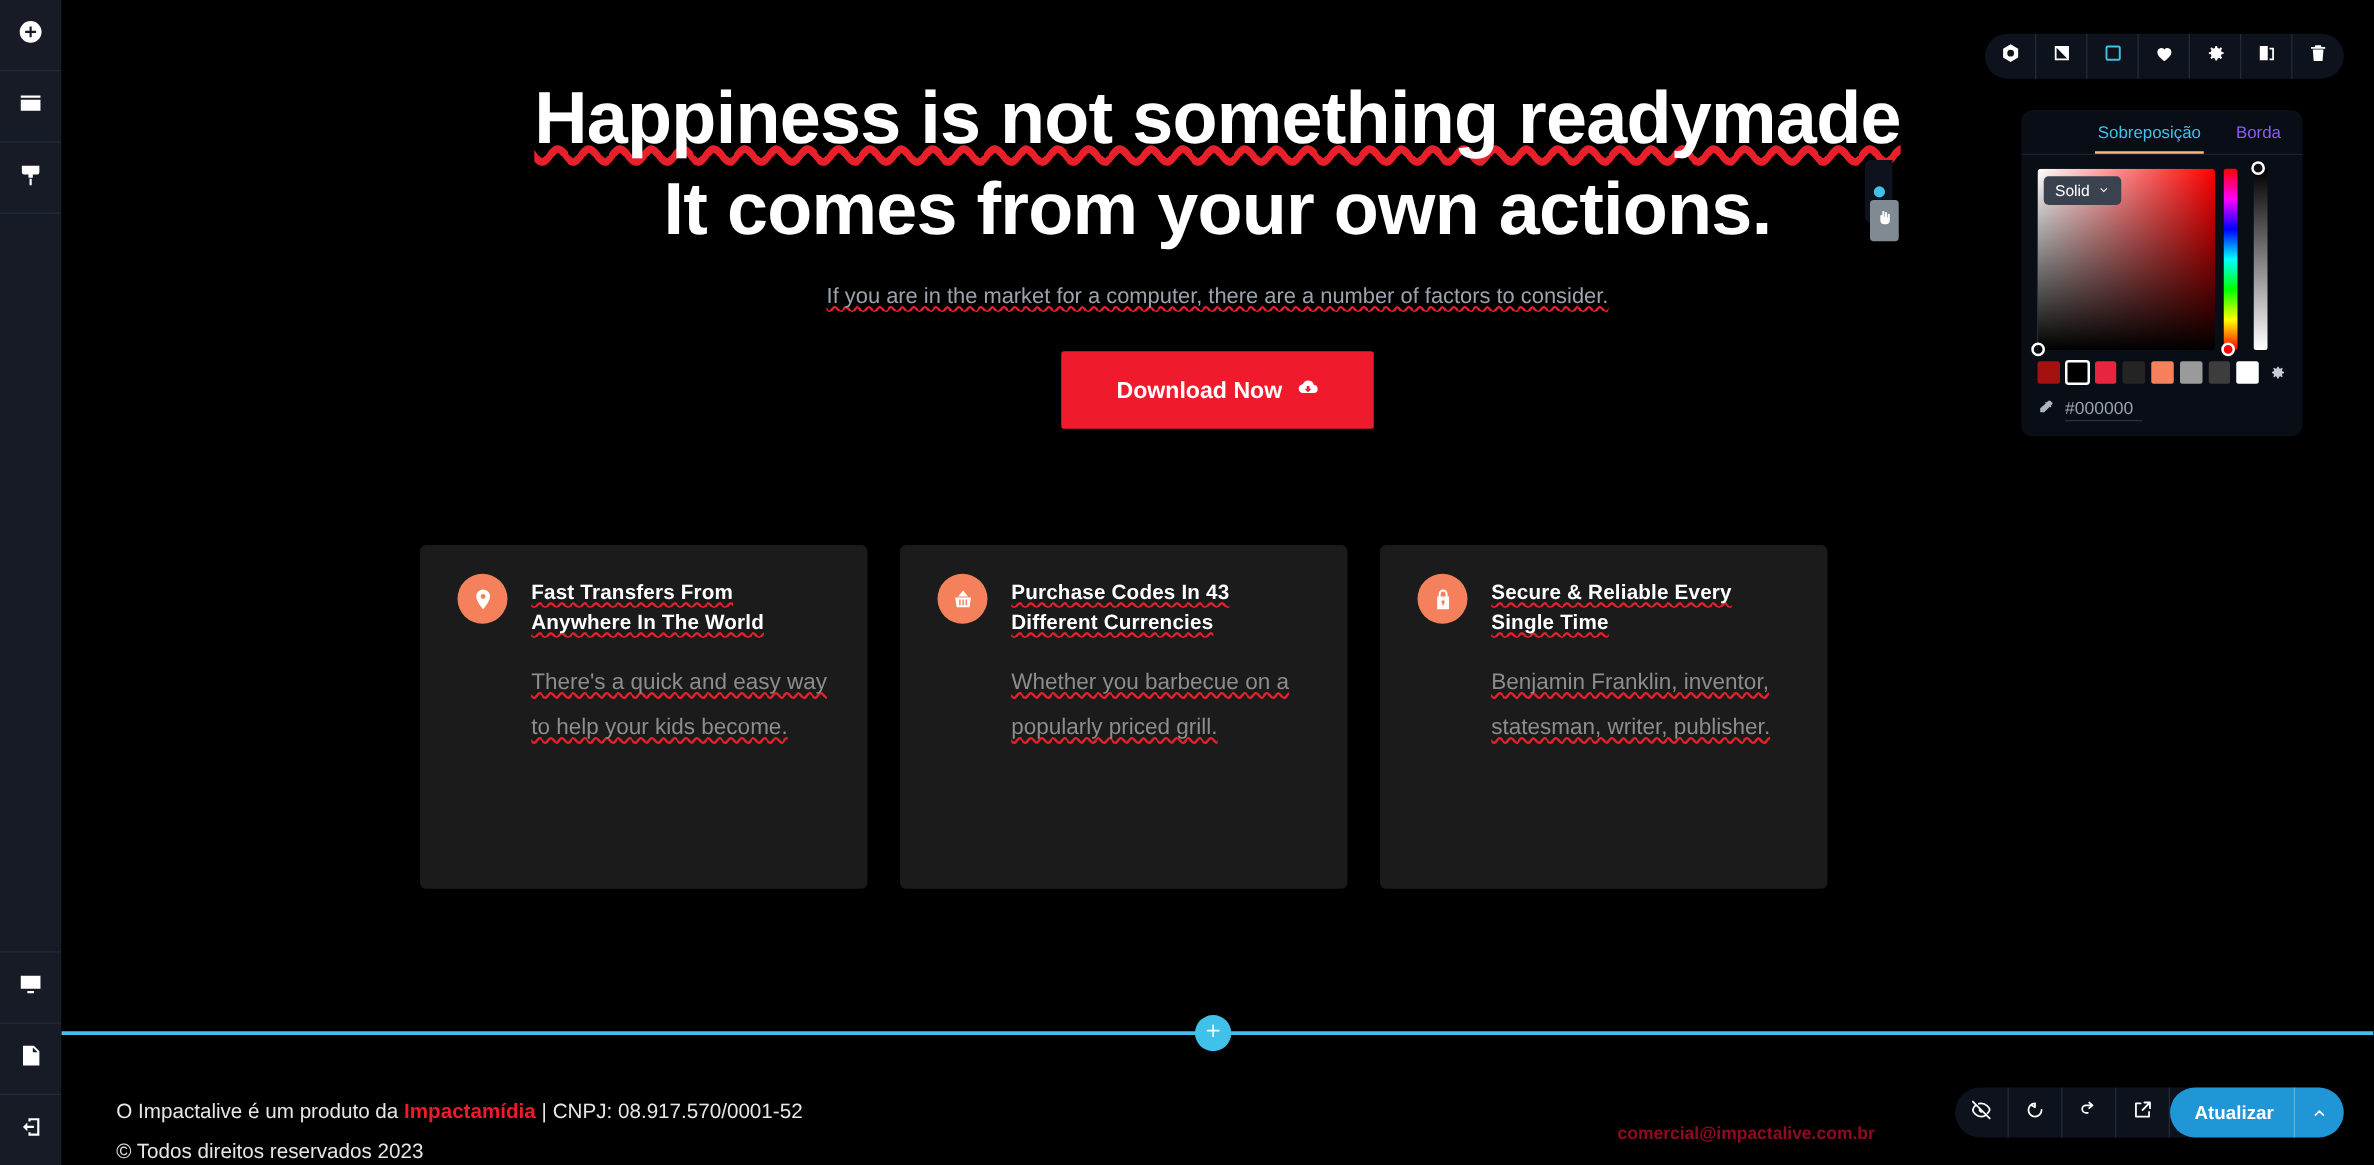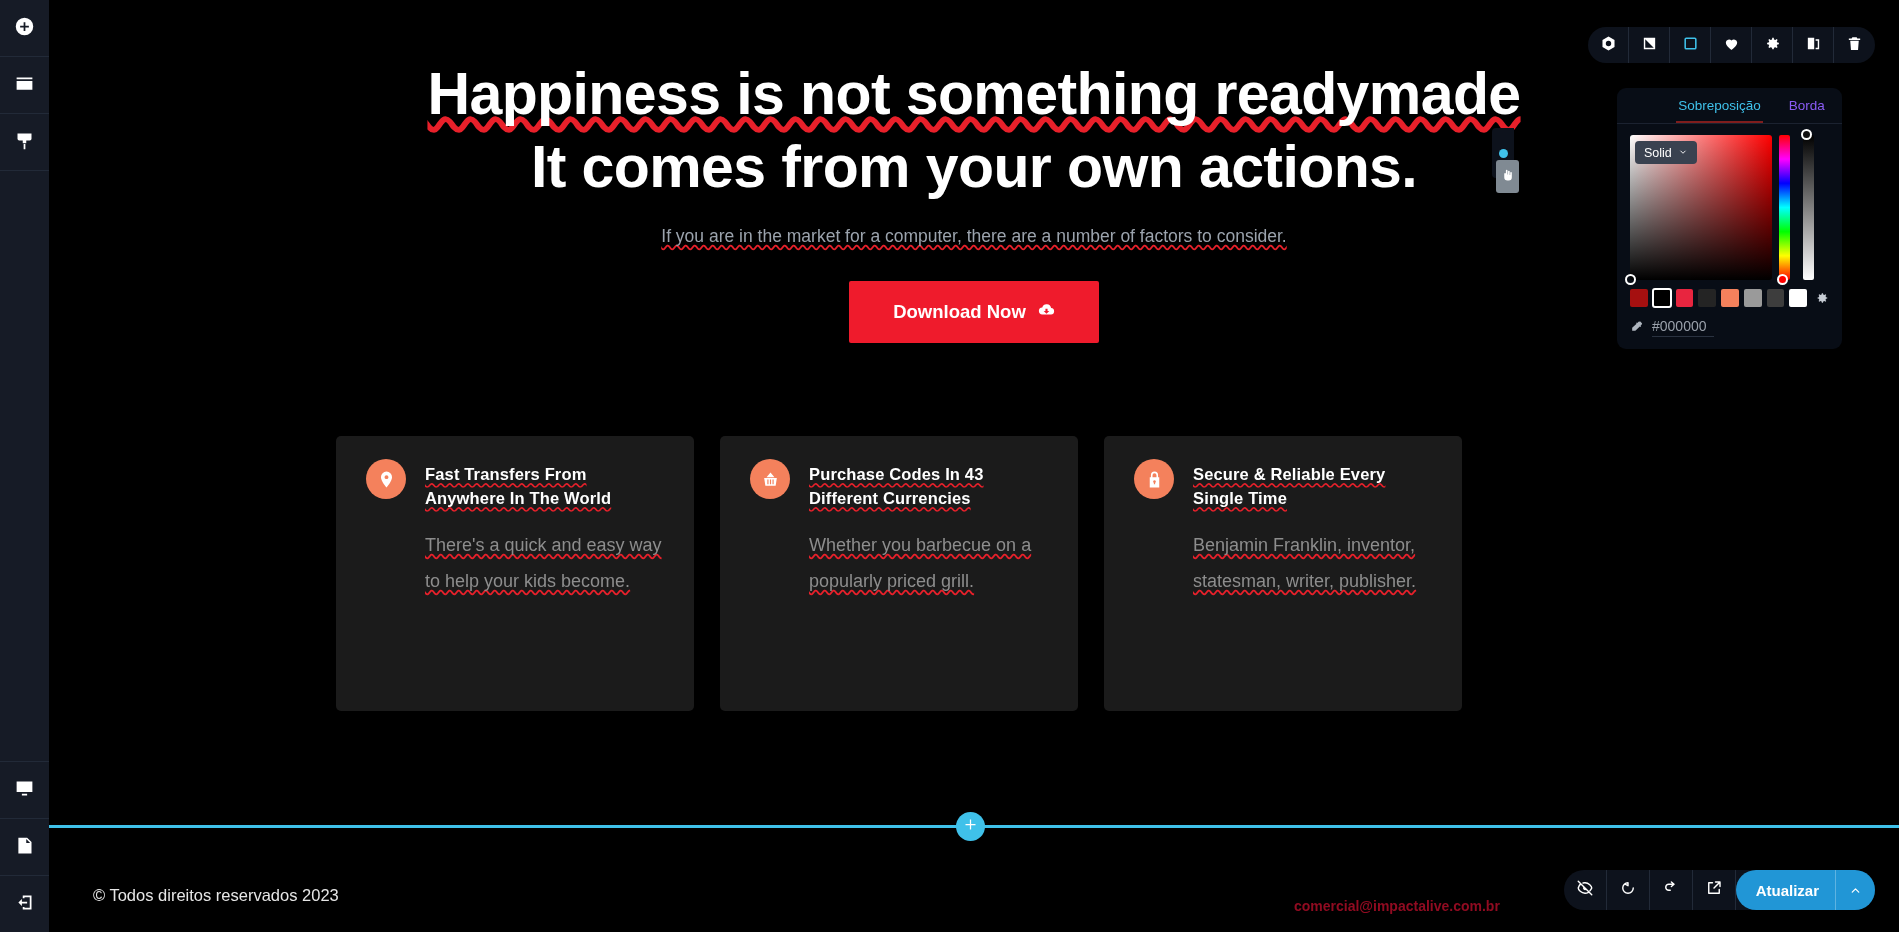--- a/index.html
+++ b/index.html
@@ -119,21 +119,21 @@
     background: #080d16; border-radius: 9px; z-index: 60;
     box-shadow: 0 4px 22px rgba(0,0,0,.6);
   }
   .picker-tabs {
     display: flex; justify-content: center; gap: 24px;
     border-bottom: 1px solid #1b2230; padding: 10px 0 0 0;
   }
   .ptab {
     font-size: 13.5px; color: #8b5cf6; padding: 0 2px 8px 2px; cursor: pointer;
   }
-  .ptab.active { color: #3fc1ea; border-bottom: 2px solid #7f1d1d; margin-left: 44px; }
+  .ptab.active { color: #3fc1ea; border-bottom: 2px solid #fdba74; margin-left: 44px; }
   .picker-body { padding: 11px 13px 12px 13px; }
   .sv-row { display: flex; gap: 7px; align-items: flex-start; }
   .sv-area {
     position: relative; width: 142px; height: 145px; border-radius: 3px;
     background:
       linear-gradient(to top, #000, rgba(0,0,0,0)),
       linear-gradient(to right, #fff, #ff0000);
   }
   .solid-pill {
     position: absolute; left: 5px; top: 6px; height: 23px; padding: 0 9px;
@@ -338,20 +338,23 @@
     <div class="divider"></div>
     <div class="add-section-btn">
       <span>
         <svg viewBox="0 0 24 24">
             <path d="M11 4h2v7h7v2h-7v7h-2v-7H4v-2h7V4z"></path>
           </svg>
       </span>
     </div>
 
     <div class="footer">
+      <div class="l1">
+        <span>O Impactalive é um produto da </span><span class="brand">Impactamídia</span><span> | CNPJ: 08.917.570/0001-52</span>
+      </div>
       <div class="l2">© Todos direitos reservados 2023</div>
     </div>
     <div class="footer-email">comercial@impactalive.com.br</div>
 
   </div>
 
   <div class="side-handle">
     <span class="dot"></span>
   </div>
   <div class="drag-handle">

